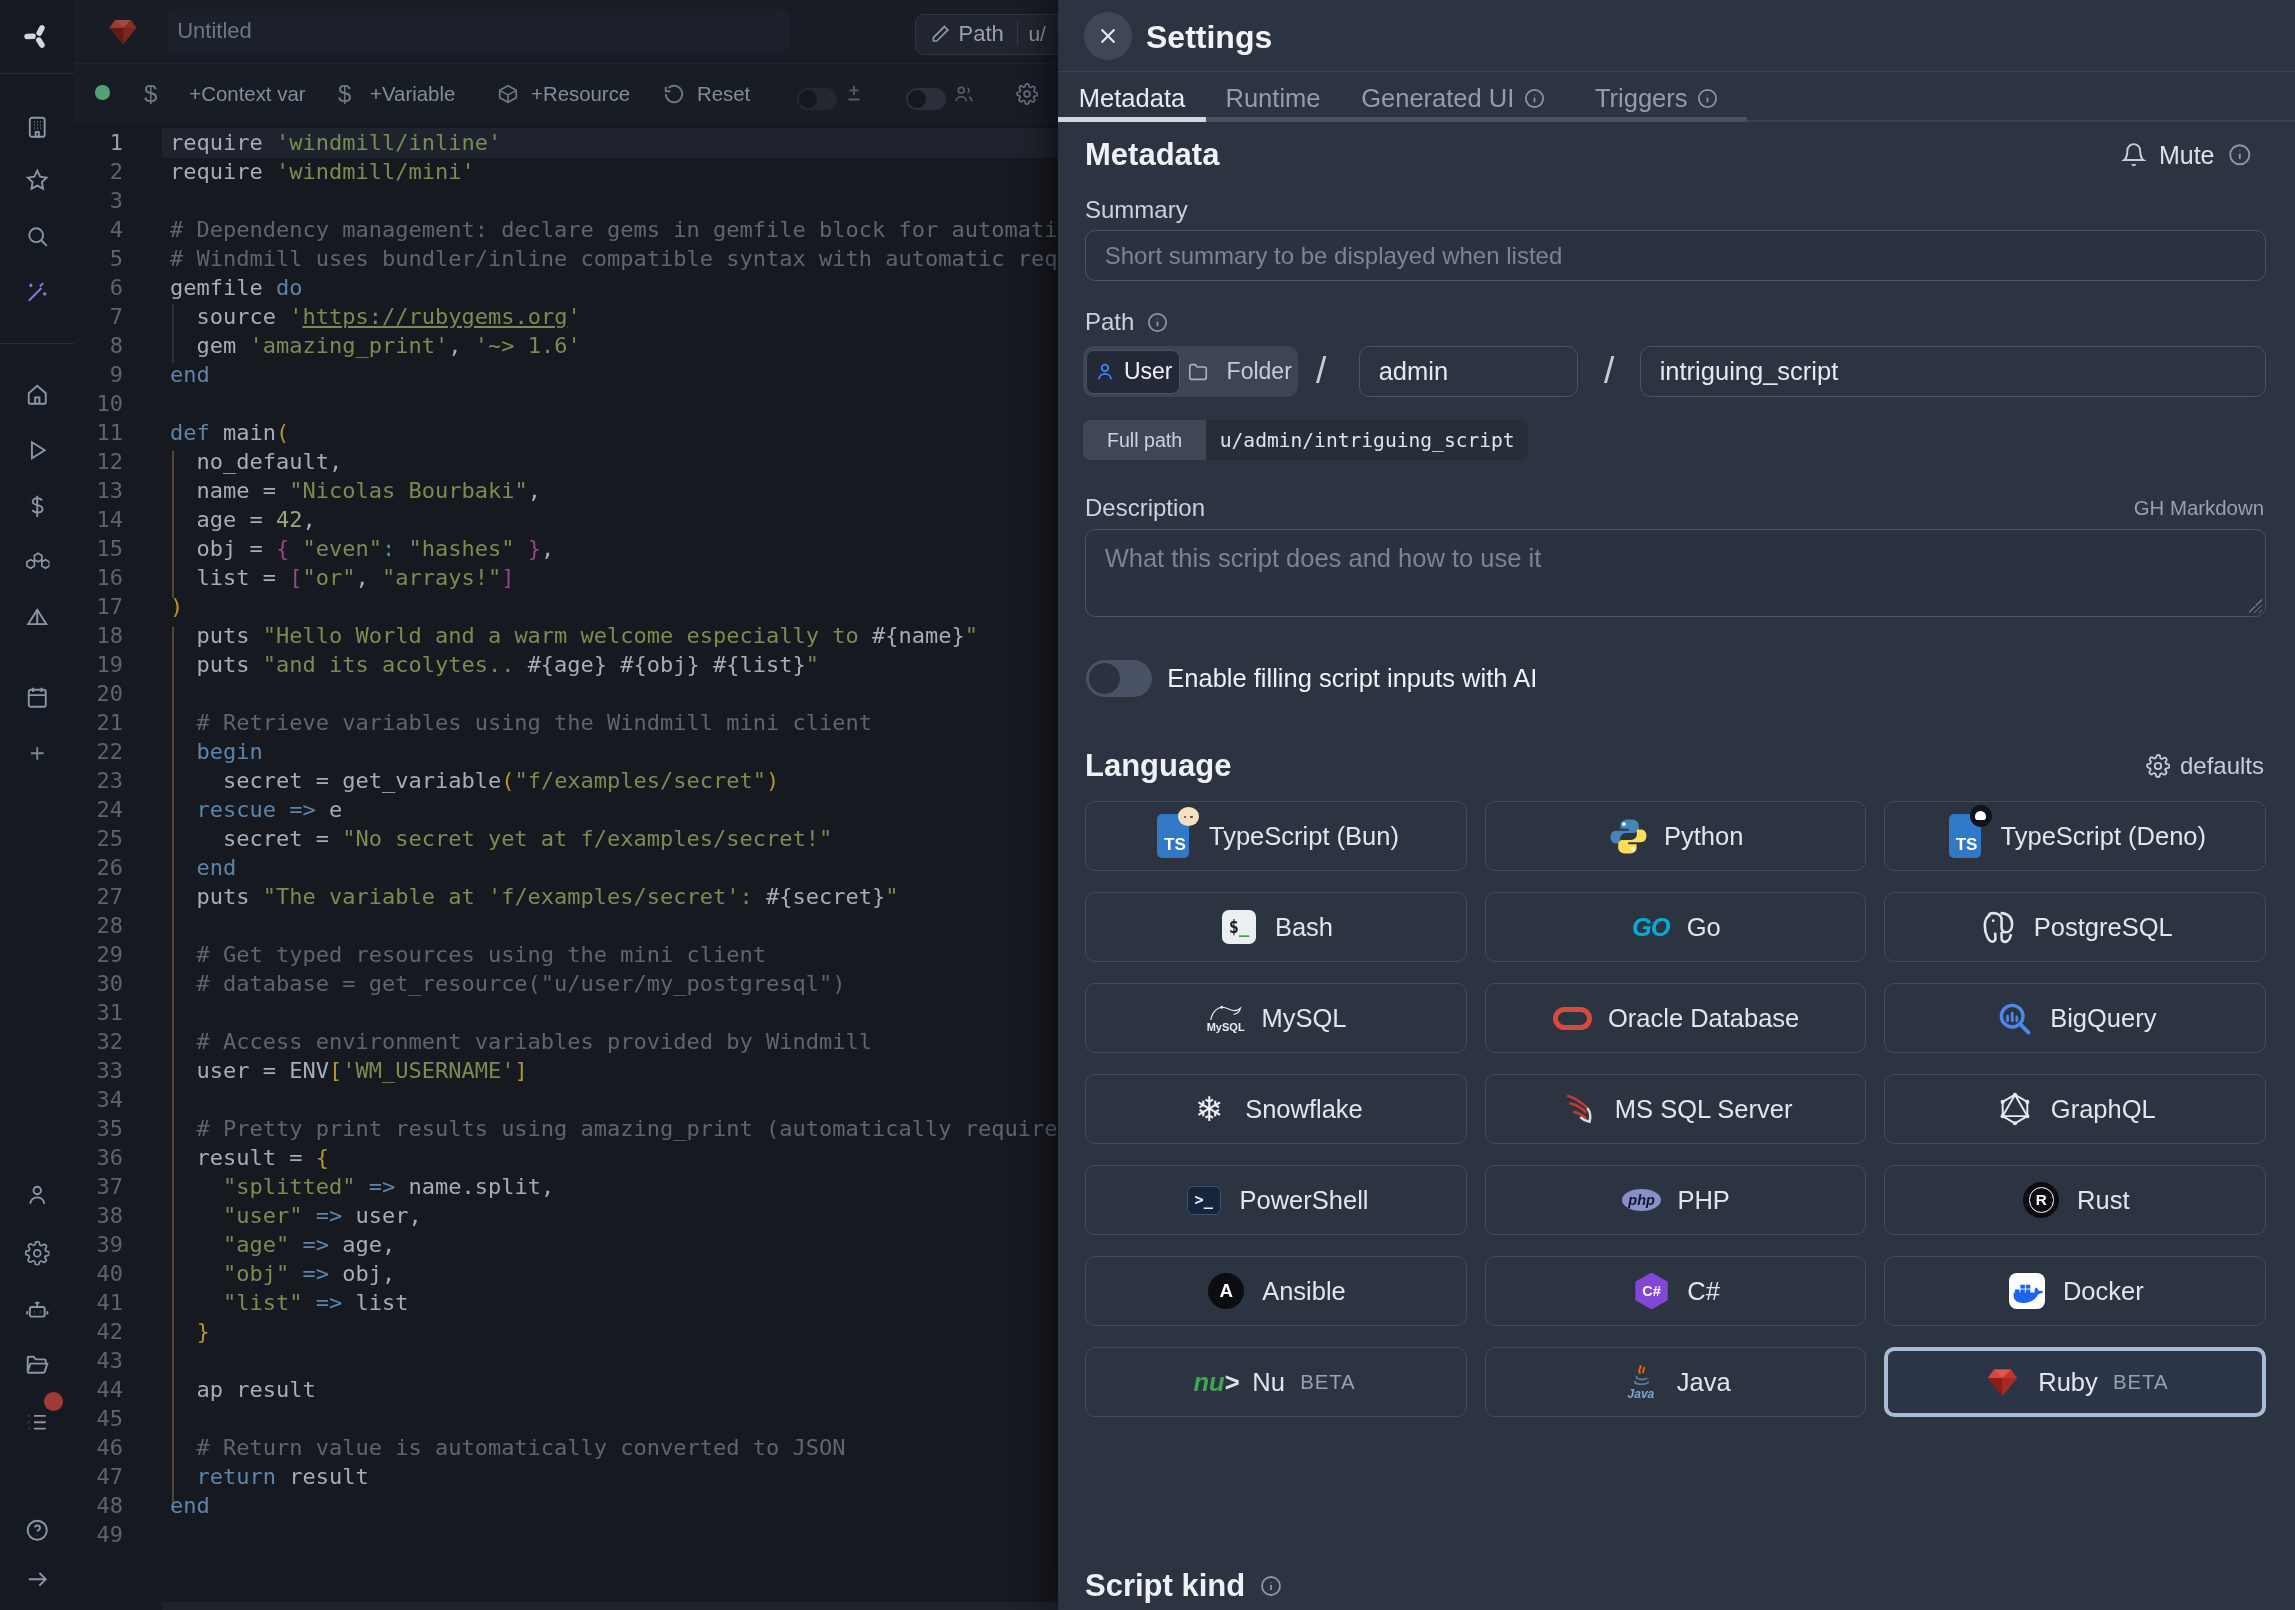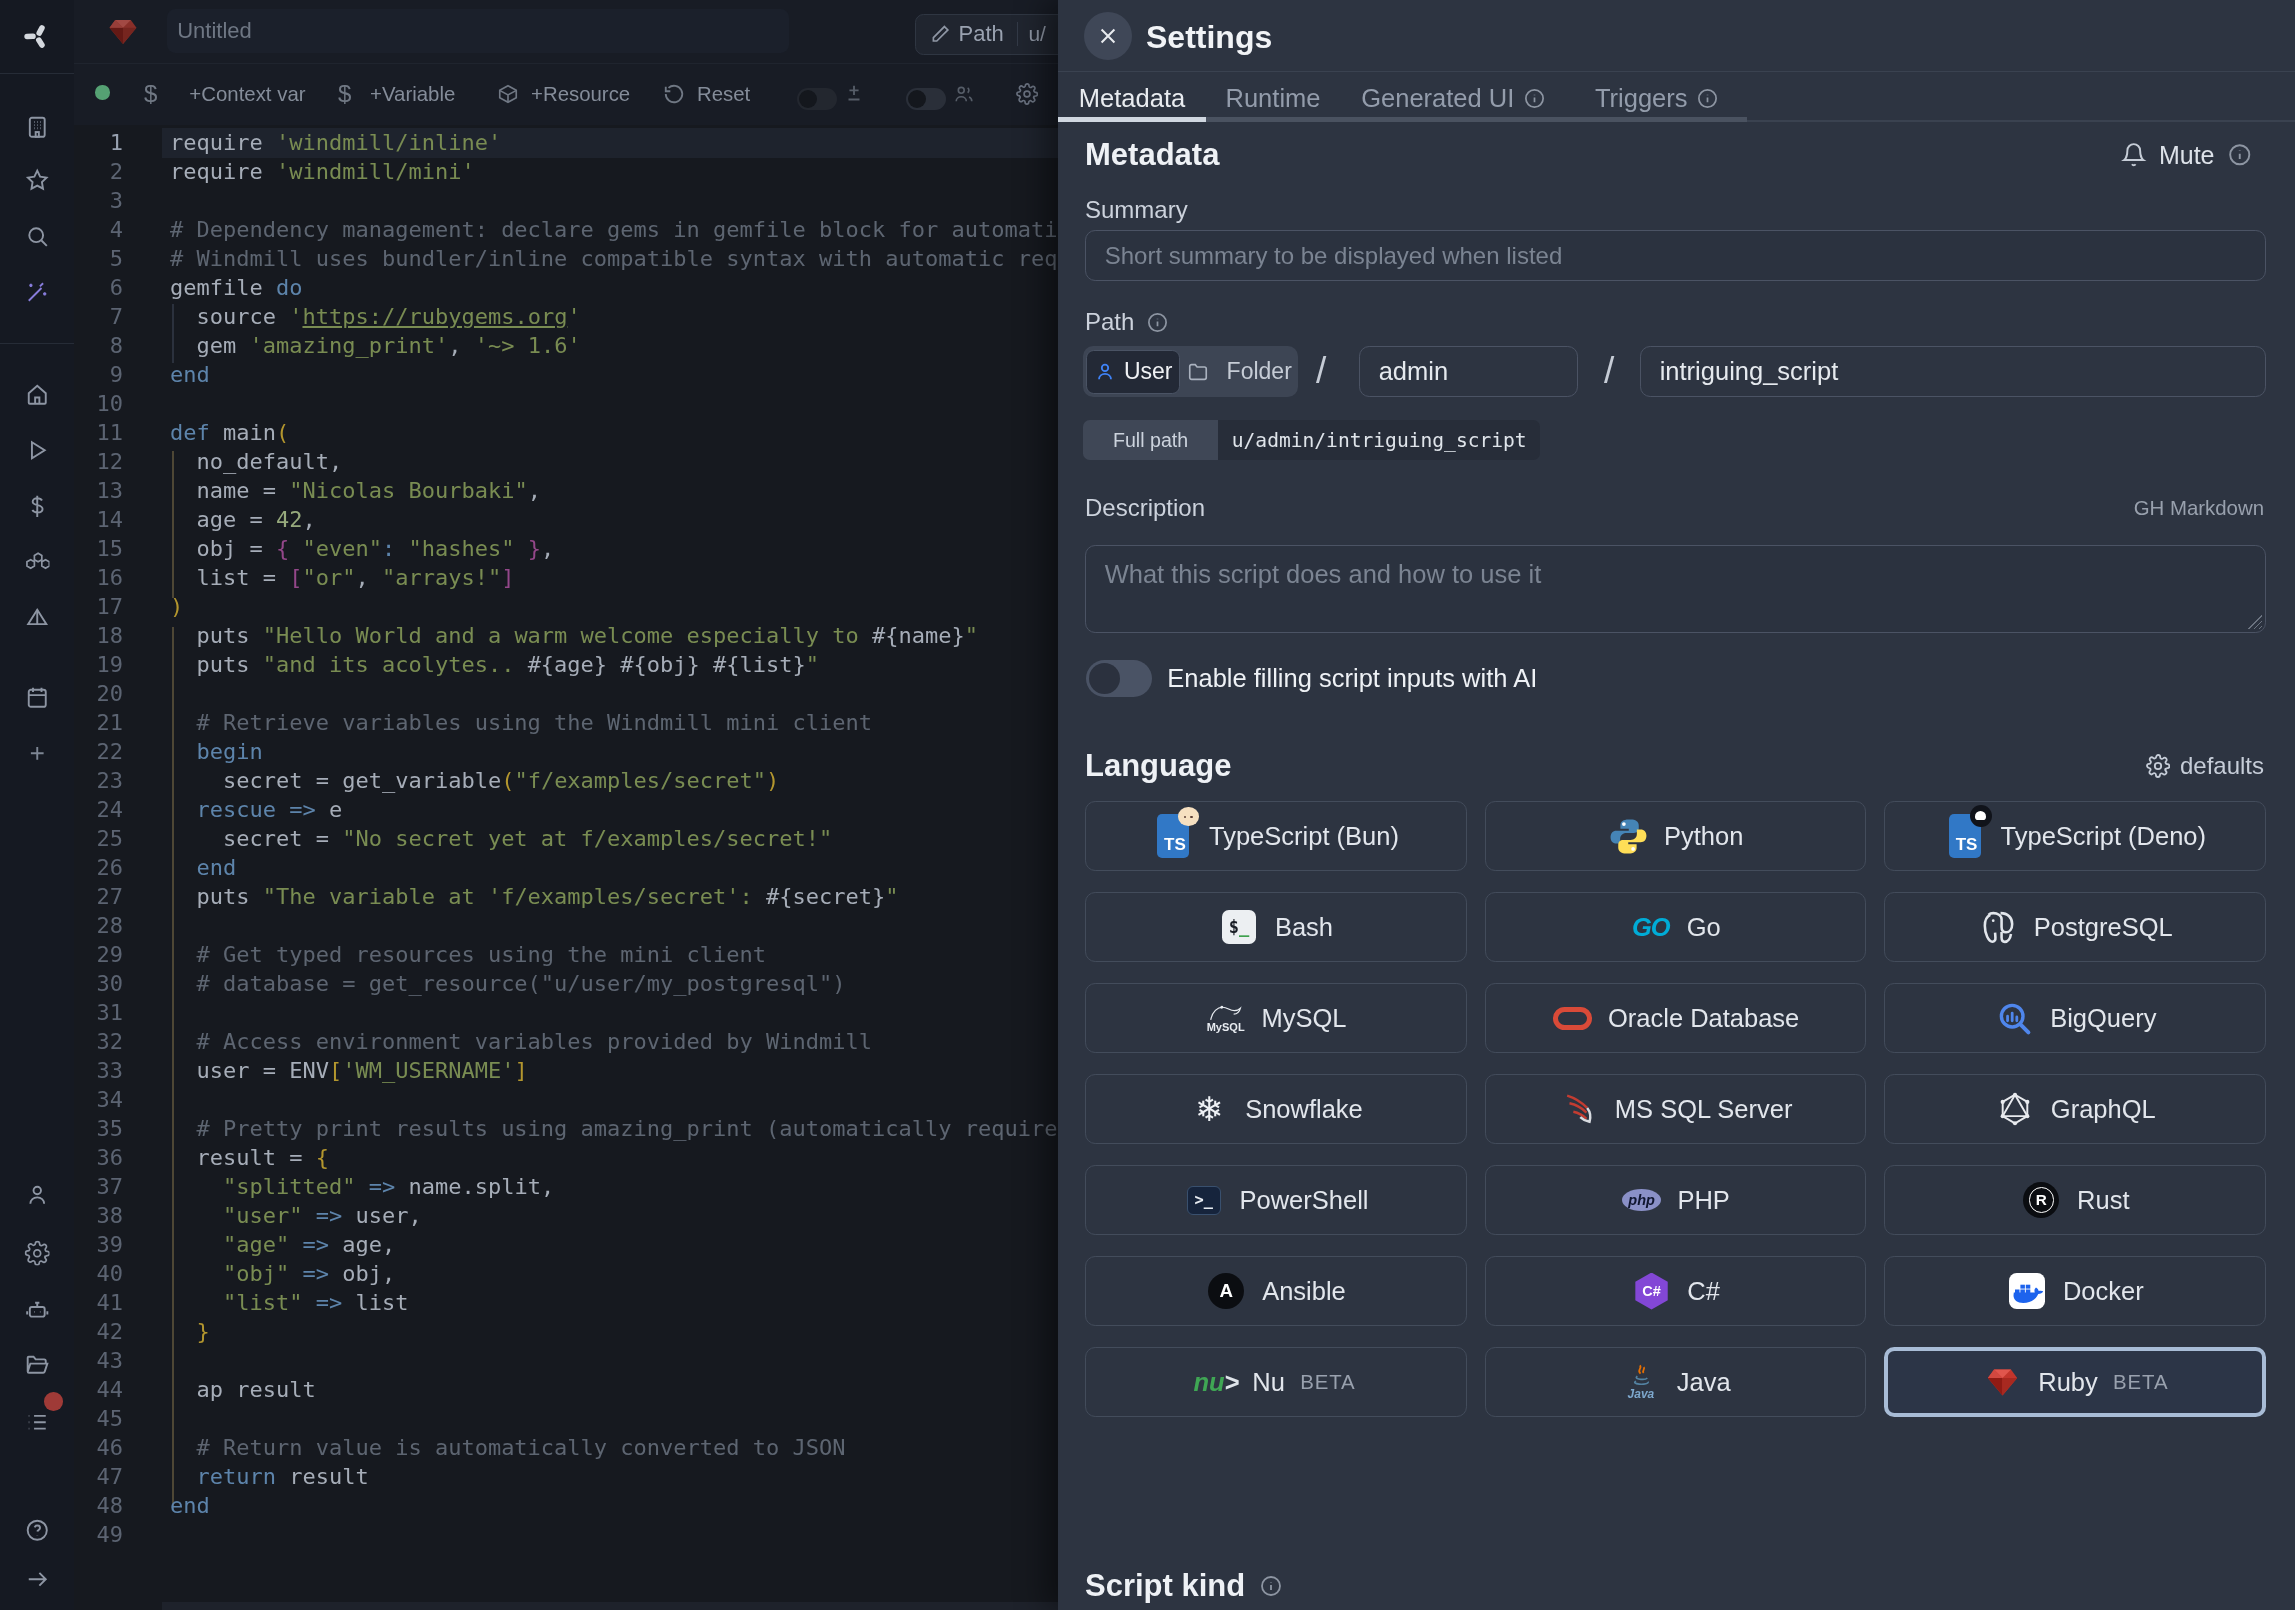--- a/index.html
+++ b/index.html
@@ -73,25 +73,25 @@
   .input { position:absolute; left:27px; right:29px; background:#2b323f; border:1.7px solid #4b5364; border-radius:10.2px; color:#7b8492; font-size:24px; display:flex; align-items:center; padding-left:18.7px; }
 
   .seg { position:absolute; left:25px; top:224px; width:215px; height:51px; background:#3d4554; border-radius:10.2px; display:flex; align-items:center; }
   .seg-user { margin-left:3.4px; width:94px; height:44px; background:#232936; border:0.9px solid #4a5364; border-radius:7.7px; display:flex; align-items:center; justify-content:center; gap:7.7px; color:#f0f2f5; font-size:23px; }
   .seg-folder { flex:1; display:flex; align-items:center; justify-content:center; gap:18px; color:#c6ccd6; font-size:23px; }
   .seg svg { width:22px; height:22px; }
   .slash { position:absolute; font-size:37px; font-weight:300; color:#c6ccd6; top:224px; height:51px; line-height:49px; }
   .mini-input { position:absolute; top:224px; height:51px; border:1.7px solid #4b5364; border-radius:10.2px; color:#e5e9ee; font-size:25.5px; display:flex; align-items:center; padding-left:18.7px; }
 
   .fullpath { position:absolute; left:25px; top:298px; height:40px; display:flex; border-radius:6.8px; overflow:hidden; }
-  .fp-l { background:#3f4756; color:#ccd3dd; font-size:19.6px; display:flex; align-items:center; padding:0 30px; }
+  .fp-l { background:#3f4756; color:#ccd3dd; font-size:19.6px; display:flex; align-items:center; padding:0 24px; }
   .fp-r { background:#272d39; color:#dfe4ea; font-size:19.6px; font-family:"DejaVu Sans Mono",monospace; display:flex; align-items:center; padding:0 13.6px; }
 
   .gh-md { position:absolute; right:31px; top:375px; font-size:20.4px; color:#98a0ad; }
-  .textarea { position:absolute; left:27px; right:29px; top:407px; height:88px; background:#2b323f; border:1.7px solid #4b5364; border-radius:10.2px; color:#7b8492; font-size:25.5px; padding:13.6px 0 0 18.7px;margin-top:16px; }
+  .textarea { position:absolute; left:27px; right:29px; top:407px; height:88px; background:#2b323f; border:1.7px solid #4b5364; border-radius:10.2px; color:#7b8492; font-size:25.5px; padding:13.6px 0 0 18.7px; }
   .resize-h { position:absolute; right:3.4px; bottom:3.4px; width:13.6px; height:13.6px;
     background:linear-gradient(135deg, transparent 50%, #6b7380 50%, #6b7380 56%, transparent 56%, transparent 68%, #6b7380 68%, #6b7380 74%, transparent 74%, transparent 86%, #6b7380 86%, #6b7380 92%, transparent 92%); }
 
   .ai-row { position:absolute; left:28px; top:538px; height:37px; display:flex; align-items:center; gap:15.3px; }
   .ai-toggle { width:66px; height:37px; border-radius:18.7px; background:#4a5365; position:relative; }
   .ai-toggle .knob { position:absolute; left:2.6px; top:2.6px; width:31px; height:31px; border-radius:50%; background:#2b313e; }
   .ai-label { color:#eef1f5; font-size:25.5px; font-weight:500; }
 
   .defaults { position:absolute; right:31px; top:630px; display:flex; align-items:center; gap:10.2px; color:#c6cdd8; font-size:24px; }
   .defaults svg { width:24px; height:24px; }

